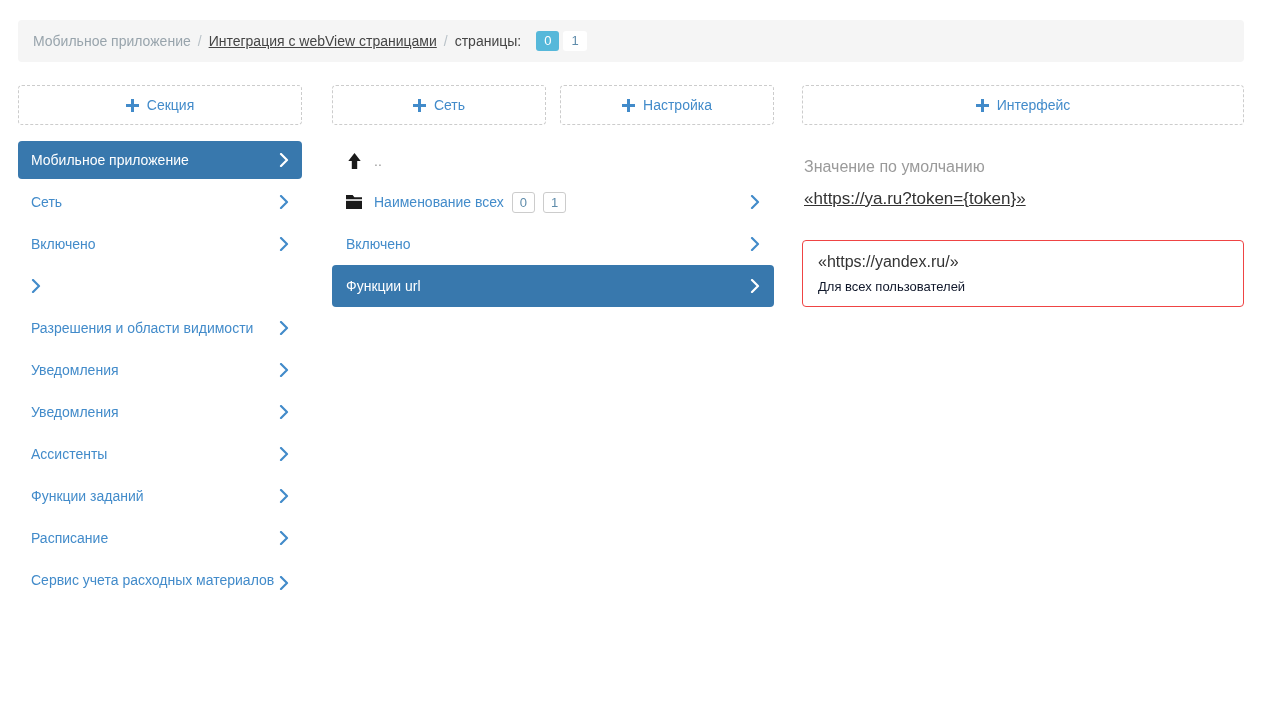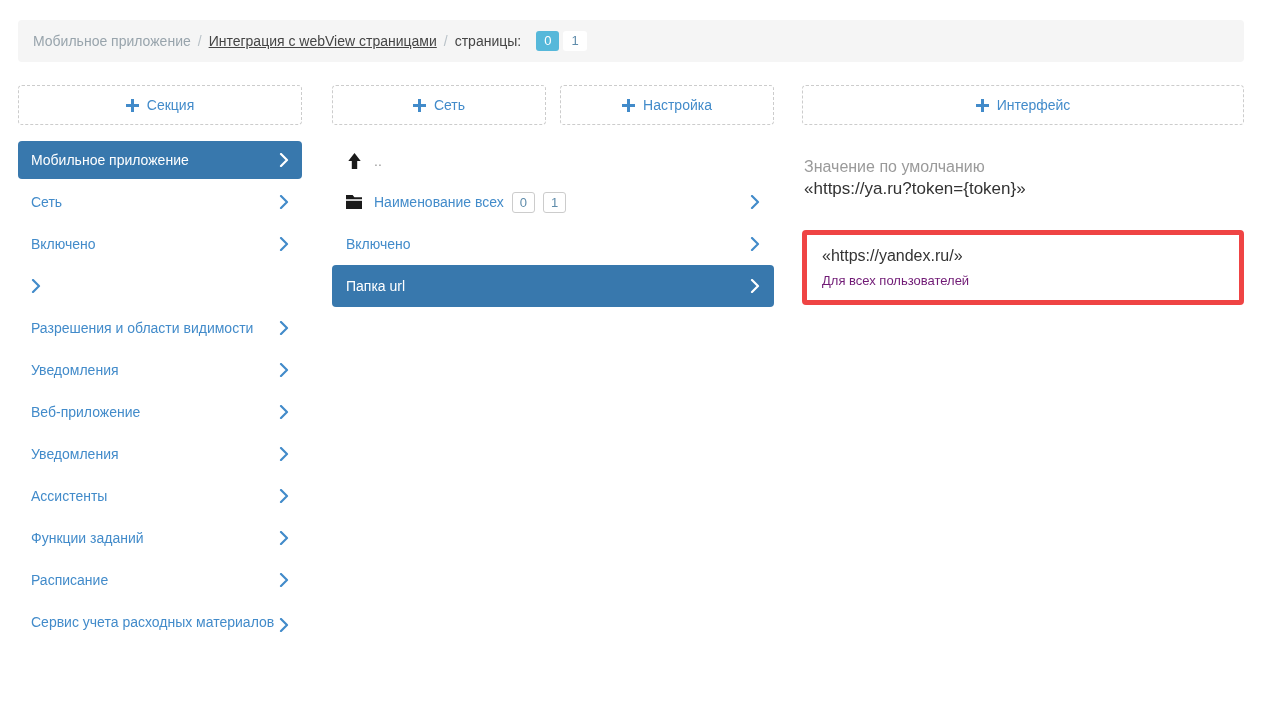--- a/index.html
+++ b/index.html
@@ -65,27 +65,27 @@
   .mid-row.active{background:#3878ad;color:#fff;}
   .mid-row.up-row{color:#9a9a9a;height:40px;}
   .badge-outline{
     display:inline-block;border:1px solid #ccc;border-radius:3px;background:#fff;
     color:#5f8cab;font-size:13px;line-height:15px;padding:2px 7px;margin-left:8px;
   }
 
   
   .default-block{margin-top:33px;padding-left:2px;}
   .default-label{color:#9a9a9a;font-size:16px;}
-  .default-value{color:#333;font-size:17px;margin-top:3px;}
+  .default-value{color:#333;font-size:17px;margin-top:13px;text-decoration:underline;}
   .value-card{
-    margin-top:31px;border:5px solid #ef4444;border-radius:4px;
+    margin-top:31px;border:1px solid #ef4444;border-radius:4px;
     padding:12px 15px;cursor:pointer;box-sizing:border-box;
   }
   .value-card .val{color:#333;font-size:16px;}
-  .value-card .scope{color:#701a75;font-size:13px;margin-top:8px;}
+  .value-card .scope{color:#0f172a;font-size:13px;margin-top:8px;}
 </style>
 </head>
 <body>
 
 <div class="page">
 
   <div class="crumb-bar">
     <span class="crumb-muted">Мобильное приложение</span>
     <span class="crumb-sep">/</span>
     <span class="crumb-dark">Интеграция с webView страницами</span>
@@ -149,28 +149,20 @@
         </div>
         <div class="row">
           <span class="lbl">Уведомления</span>
           <span class="chev">
               <svg width="10" height="14" viewBox="0 0 10 14">
                 <path d="M2 1l6 6-6 6" fill="none" stroke="currentColor" stroke-width="2.2" stroke-linecap="round" stroke-linejoin="round"></path>
               </svg>
             </span>
         </div>
         <div class="row">
-          <span class="lbl">Веб-приложение</span>
-          <span class="chev">
-              <svg width="10" height="14" viewBox="0 0 10 14">
-                <path d="M2 1l6 6-6 6" fill="none" stroke="currentColor" stroke-width="2.2" stroke-linecap="round" stroke-linejoin="round"></path>
-              </svg>
-            </span>
-        </div>
-        <div class="row">
           <span class="lbl">Уведомления</span>
           <span class="chev">
               <svg width="10" height="14" viewBox="0 0 10 14">
                 <path d="M2 1l6 6-6 6" fill="none" stroke="currentColor" stroke-width="2.2" stroke-linecap="round" stroke-linejoin="round"></path>
               </svg>
             </span>
         </div>
         <div class="row">
           <span class="lbl">Ассистенты</span>
           <span class="chev">
@@ -258,21 +250,21 @@
         <div class="mid-row">
           <span class="lbl">Включено</span>
           <span class="chev">
               <svg width="10" height="14" viewBox="0 0 10 14">
                 <path d="M2 1l6 6-6 6" fill="none" stroke="currentColor" stroke-width="2.2" stroke-linecap="round" stroke-linejoin="round"></path>
               </svg>
             </span>
         </div>
 
         <div class="mid-row active">
-          <span class="lbl">Папка url</span>
+          <span class="lbl">Функции url</span>
           <span class="chev">
               <svg width="10" height="14" viewBox="0 0 10 14">
                 <path d="M2 1l6 6-6 6" fill="none" stroke="currentColor" stroke-width="2.2" stroke-linecap="round" stroke-linejoin="round"></path>
               </svg>
             </span>
         </div>
       </div>
     </div>
 
     <div class="col-values">

